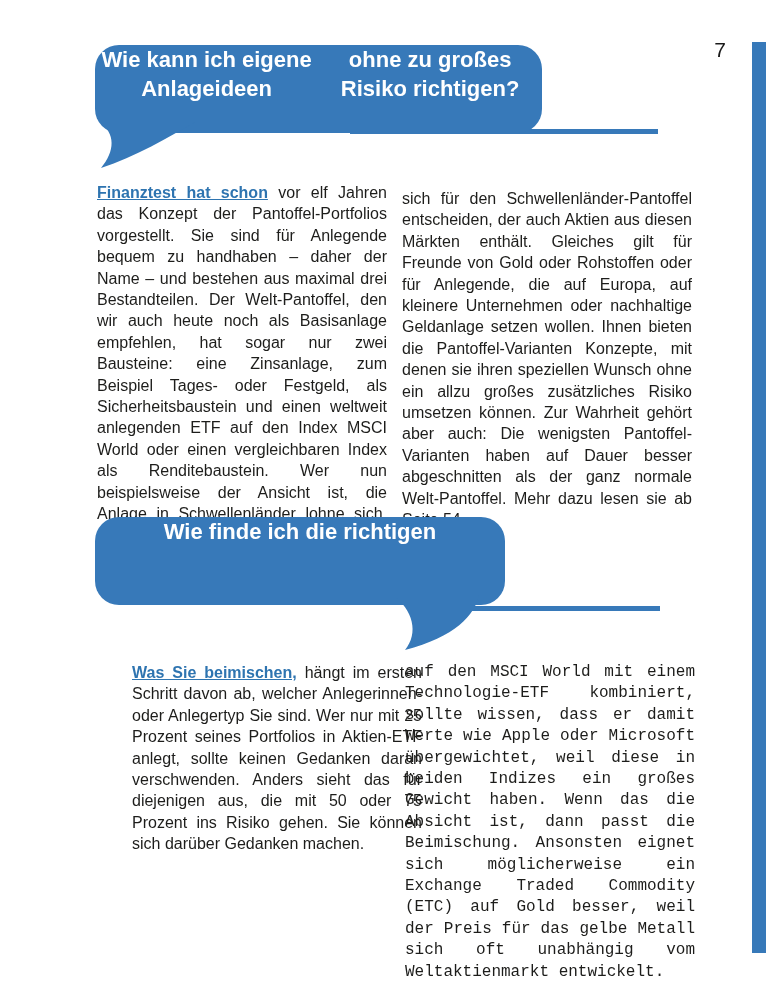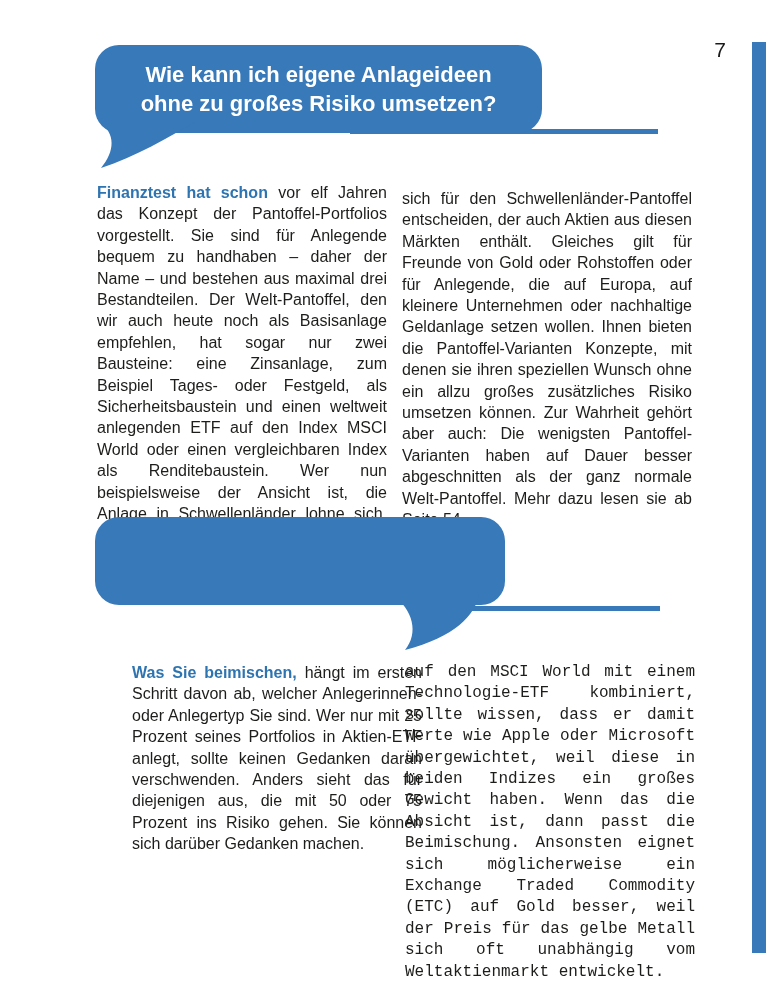--- a/index.html
+++ b/index.html
@@ -41,21 +41,21 @@
   .bubble {
     position: absolute;
     background: var(--accent);
     border-radius: 24px;
     color: #ffffff;
     font-weight: bold;
     font-size: 22px;
     line-height: 29px;
     text-align: center;
     display: flex;
-    flex-direction: column;
+    flex-direction: row;
     justify-content: center;
     z-index: 2;
   }
   .bubble-1 { left: 95px; top: 45px; width: 447px; height: 88px; }
   .bubble-2 { left: 95px; top: 517px; width: 410px; height: 88px; }
   .bubble .tail { position: absolute; }
   .bubble-1 .tail { left: 2px;  top: 76px; width: 110px; height: 48px; }
   .bubble-2 .tail { left: 290px; top: 78px; width: 100px; height: 56px; }
 
   .underline {
@@ -78,51 +78,53 @@
     color: var(--ink);
   }
   .s1-c1 { left: 97px;  top: 182px; }
   .s1-c2 { left: 402px; top: 188px; }
   .s2-c1 { left: 97px;  top: 662px; margin-left: 35px; }
   .s2-c2 { left: 405px; top: 662px; font-family: Liberation Mono, monospace; }
   .col p { margin: 0; }
   .lead {
     color: var(--lead);
     font-weight: bold;
+    text-decoration: underline;
   }
 </style>
 </head>
 <body>
 
 <div class="page">
 
   <div class="page-number">7</div>
   <div class="right-bar"></div>
 
   <div class="underline underline-1"></div>
   <div class="bubble bubble-1">
     <svg class="tail" viewBox="0 0 110 48" aria-hidden="true">
       <path d="M2,0 H100 C72,16 38,36 4,47 C18,30 19,13 2,0 Z" fill="#3779b9"></path>
     </svg>
     <span>Wie kann ich eigene Anlageideen</span>
-    <span>ohne zu großes Risiko umsetzen?</span>
+    <span>ohne zu großes Risiko richtigen?</span>
   </div>
 
   <div class="col s1-c1">
     <p><span class="lead">Finanztest hat schon</span><span> vor elf Jahren das Konzept der Pantoffel-Portfolios vorgestellt. Sie sind für Anlegende bequem zu handhaben – daher der Name – und bestehen aus maximal drei Bestandteilen. Der Welt-Pantoffel, den wir auch heute noch als Basisanlage empfehlen, hat sogar nur zwei Bausteine: eine Zinsanlage, zum Beispiel Tages- oder Festgeld, als Sicherheitsbaustein und einen weltweit anlegenden ETF auf den Index MSCI World oder einen vergleichbaren Index als Renditebaustein. Wer nun beispielsweise der Ansicht ist, die Anlage in Schwellenländer lohne sich, der kann</span></p>
   </div>
   <div class="col s1-c2">
     <p><span>sich für den Schwellenländer-Pantoffel entscheiden, der auch Aktien aus diesen Märkten enthält. Gleiches gilt für Freunde von Gold oder Rohstoffen oder für Anlegende, die auf Europa, auf kleinere Unternehmen oder nachhaltige Geldanlage setzen wollen. Ihnen bieten die Pantoffel-Varianten Konzepte, mit denen sie ihren speziellen Wunsch ohne ein allzu großes zusätzliches Risiko umsetzen können. Zur Wahrheit gehört aber auch: Die wenigsten Pantoffel-Varianten haben auf Dauer besser abgeschnitten als der ganz normale Welt-Pantoffel. Mehr dazu lesen sie ab Seite 54.</span></p>
   </div>
 
   <div class="underline underline-2"></div>
   <div class="bubble bubble-2">
     <svg class="tail" viewBox="0 0 100 56" aria-hidden="true">
       <path d="M8,0 H94 C90,20 70,42 20,55 C34,38 28,15 8,0 Z" fill="#3779b9"></path>
     </svg>
+    <span>Wie finde ich die richtigen</span>
   </div>
 
   <div class="col s2-c1">
     <p><span class="lead">Was Sie beimischen,</span><span> hängt im ersten Schritt davon ab, welcher Anlegerinnen- oder Anlegertyp Sie sind. Wer nur mit 25 Prozent seines Portfolios in Aktien-ETF anlegt, sollte keinen Gedanken daran verschwenden. Anders sieht das für diejenigen aus, die mit 50 oder 75 Prozent ins Risiko gehen. Sie können sich darüber Gedanken machen.</span></p>
   </div>
   <div class="col s2-c2">
     <p><span>auf den MSCI World mit einem Technologie-ETF kombiniert, sollte wissen, dass er damit Werte wie Apple oder Microsoft übergewichtet, weil diese in beiden Indizes ein großes Gewicht haben. Wenn das die Absicht ist, dann passt die Beimischung. Ansonsten eignet sich möglicherweise ein Exchange Traded Commodity (ETC) auf Gold besser, weil der Preis für das gelbe Metall sich oft unabhängig vom Weltaktienmarkt entwickelt.</span></p>
   </div>
 
 </div>

